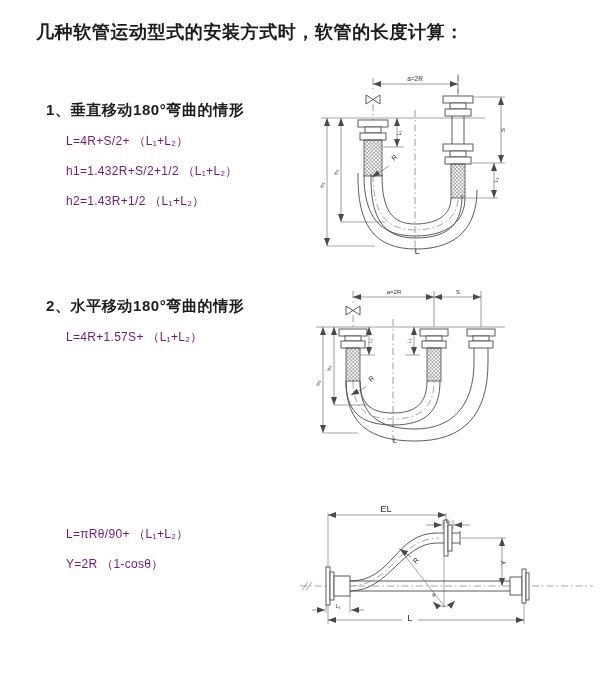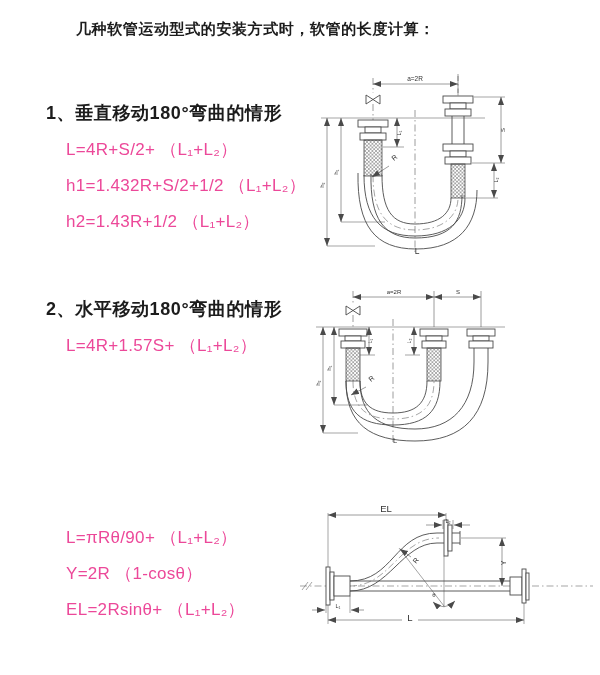--- a/index.html
+++ b/index.html
@@ -3,26 +3,26 @@
 <meta charset="utf-8">
 <style>
   html,body{margin:0;padding:0}
   body{
     width:600px;height:675px;position:relative;overflow:hidden;
     background:#ffffff;color:#1c1c1c;
     font-family:"Liberation Sans","DejaVu Sans",sans-serif;
   }
   .doc-title{
     position:absolute;left:36px;top:20px;
-    font-size:15px;font-weight:bold;letter-spacing:.6px;white-space:nowrap;margin-left:40px;
+    font-size:18px;font-weight:bold;letter-spacing:.6px;white-space:nowrap;
   }
   .calc-section{position:absolute;left:46px;white-space:nowrap}
   .s1{top:101px}.s2{top:297px}.s3{top:513px}
-  .sec-heading{font-size:18px;font-weight:bold;letter-spacing:.6px}
-  .formula{font-size:17px;margin:13px 0 0 20px;letter-spacing:.3px;color:#ec4899}
+  .sec-heading{font-size:15px;font-weight:bold;letter-spacing:.6px}
+  .formula{font-size:12px;margin:13px 0 0 20px;letter-spacing:.3px;color:#701a75}
   .diagram{position:absolute}
   .d1{left:313px;top:70px}.d2{left:310px;top:283px}.d3{left:298px;top:503px}
   svg{display:block}
   svg text{font-family:"Liberation Sans","DejaVu Sans",sans-serif;fill:#333;stroke:none}
   .art{fill:none;stroke:#4a4a4a;stroke-width:.9}
   .fit{fill:#ffffff;stroke:#4a4a4a;stroke-width:.9}
   .dim{fill:none;stroke:#4a4a4a;stroke-width:.55}
   .thin{fill:none;stroke:#4a4a4a;stroke-width:.5}
   .dash{stroke-dasharray:7,3,1.5,3}
 </style>
@@ -39,21 +39,20 @@
 </section>
 
 <section class="calc-section s2">
   <div class="sec-heading">2、水平移动180°弯曲的情形</div>
   <div class="formula">L=4R+1.57S+ （L₁+L₂）</div>
 </section>
 
 <section class="calc-section s3">
   <div class="formula">L=πRθ/90+ （L₁+L₂）</div>
   <div class="formula">Y=2R （1-cosθ）</div>
-  <div class="formula">EL=2Rsinθ+ （L₁+L₂）</div>
 </section>
 
 <div class="diagram d1">
 <svg width="270" height="187" viewBox="0 0 270 187">
   <defs>
     <marker id="ar1" markerUnits="userSpaceOnUse" markerWidth="9" markerHeight="7" refX="8" refY="3" orient="auto-start-reverse">
       <path d="M0,0 L8,3 L0,6 Z" fill="#4a4a4a"></path>
     </marker>
     <pattern id="hb1" width="3.6" height="3.6" patternUnits="userSpaceOnUse">
       <path d="M0,3.6 L3.6,0 M0,0 L3.6,3.6" stroke="#4a4a4a" stroke-width="0.45"></path>

